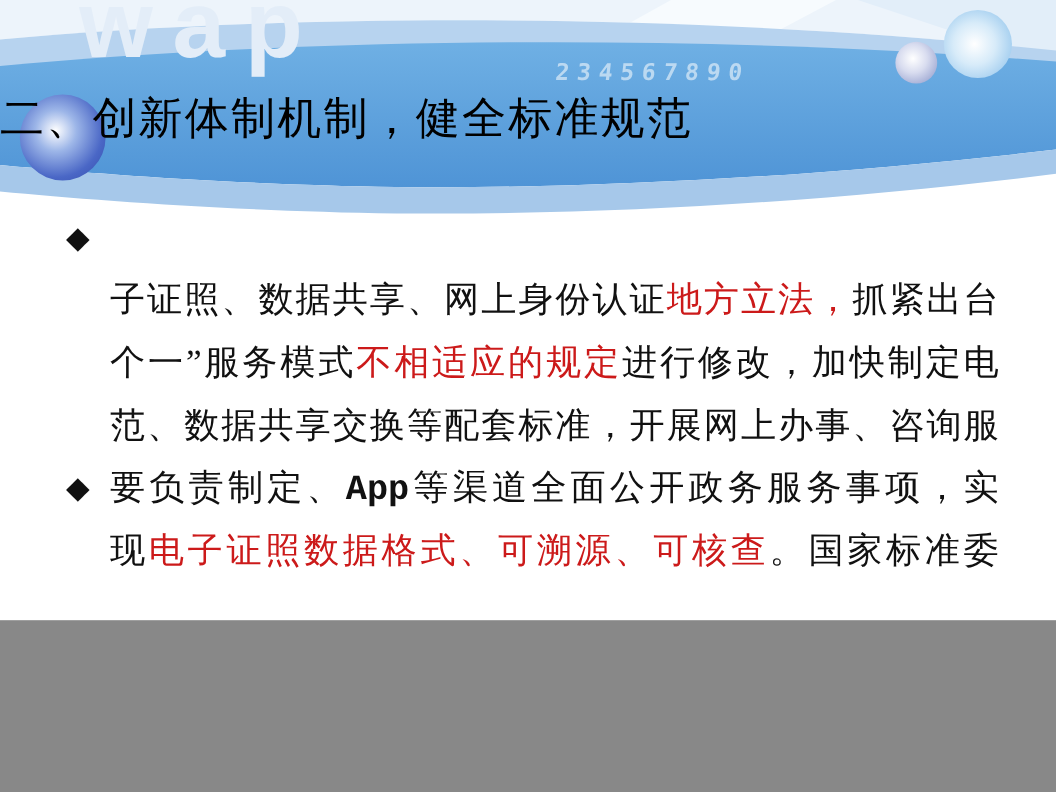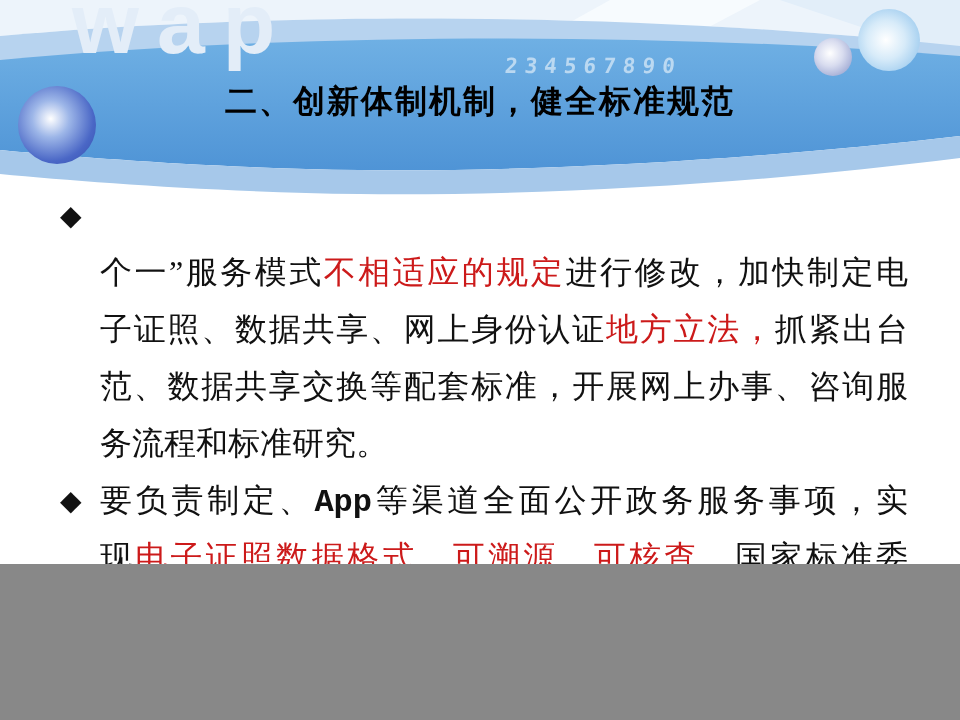--- a/index.html
+++ b/index.html
@@ -17,23 +17,23 @@
     user-select:none; z-index:2;
   }
   .digits-text {
     position:absolute; top:54px; left:505px; width:290px;
     font-family:"DejaVu Sans Mono",monospace; font-weight:bold;
     font-size:21px; letter-spacing:7px; color:rgba(255,255,255,0.55);
     transform:skewX(-6deg); z-index:4; user-select:none;
   }
   .slide-title {
     position:absolute; top:80px; left:0; width:100%;
-    text-align:center; z-index:5;
-    font-family:"Liberation Sans",sans-serif; font-weight:bold;
-    font-size:32px; letter-spacing:2px; color:#000000;
+    text-align:left; z-index:5;
+    font-family:"Liberation Sans",sans-serif; font-weight:normal;
+    font-size:40px; letter-spacing:2px; color:#000000;
   }
   
   .body-block {
     position:absolute; top:187px; left:100px; width:808px; z-index:3;
   }
   .line {
     position:relative; height:57px; line-height:57px;
     font-size:32px; color:#111111;
   }
   .line.justify { text-align:justify; text-align-last:justify; text-justify:inter-character; }
@@ -112,35 +112,32 @@
 
   <div class="slide-title">二、创新体制机制，健全标准规范</div>
 
   <div class="body-block">
 
     <div class="line justify">
       <span class="bullet">◆</span>
     </div>
 
     <div class="line justify">
-      <span class="seg">个一”服务模式</span><span class="seg seg-red">不相适应的规定</span><span class="seg">进行修改，加快制定电</span>
+      <span class="seg">子证照、数据共享、网上身份认证</span><span class="seg seg-red">地方立法，</span><span class="seg">抓紧出台</span>
     </div>
 
     <div class="line justify">
-      <span class="seg">子证照、数据共享、网上身份认证</span><span class="seg seg-red">地方立法，</span><span class="seg">抓紧出台</span>
+      <span class="seg">个一”服务模式</span><span class="seg seg-red">不相适应的规定</span><span class="seg">进行修改，加快制定电</span>
     </div>
 
 
     <div class="line justify">
       <span class="seg">范、数据共享交换等配套标准，开展网上办事、咨询服</span>
     </div>
 
-    <div class="line">
-      <span class="seg">务流程和标准研究。</span>
-    </div>
 
     <div class="line justify">
       <span class="bullet">◆</span>
       <span class="seg">要负责制定、</span><span class="seg seg-latin">App</span><span class="seg">等渠道全面公开政务服务事项，实</span>
     </div>
 
     <div class="line justify">
       <span class="seg">现</span><span class="seg seg-red">电子证照数据格式、可溯源、可核查</span><span class="seg">。国家标准委</span>
     </div>
 

